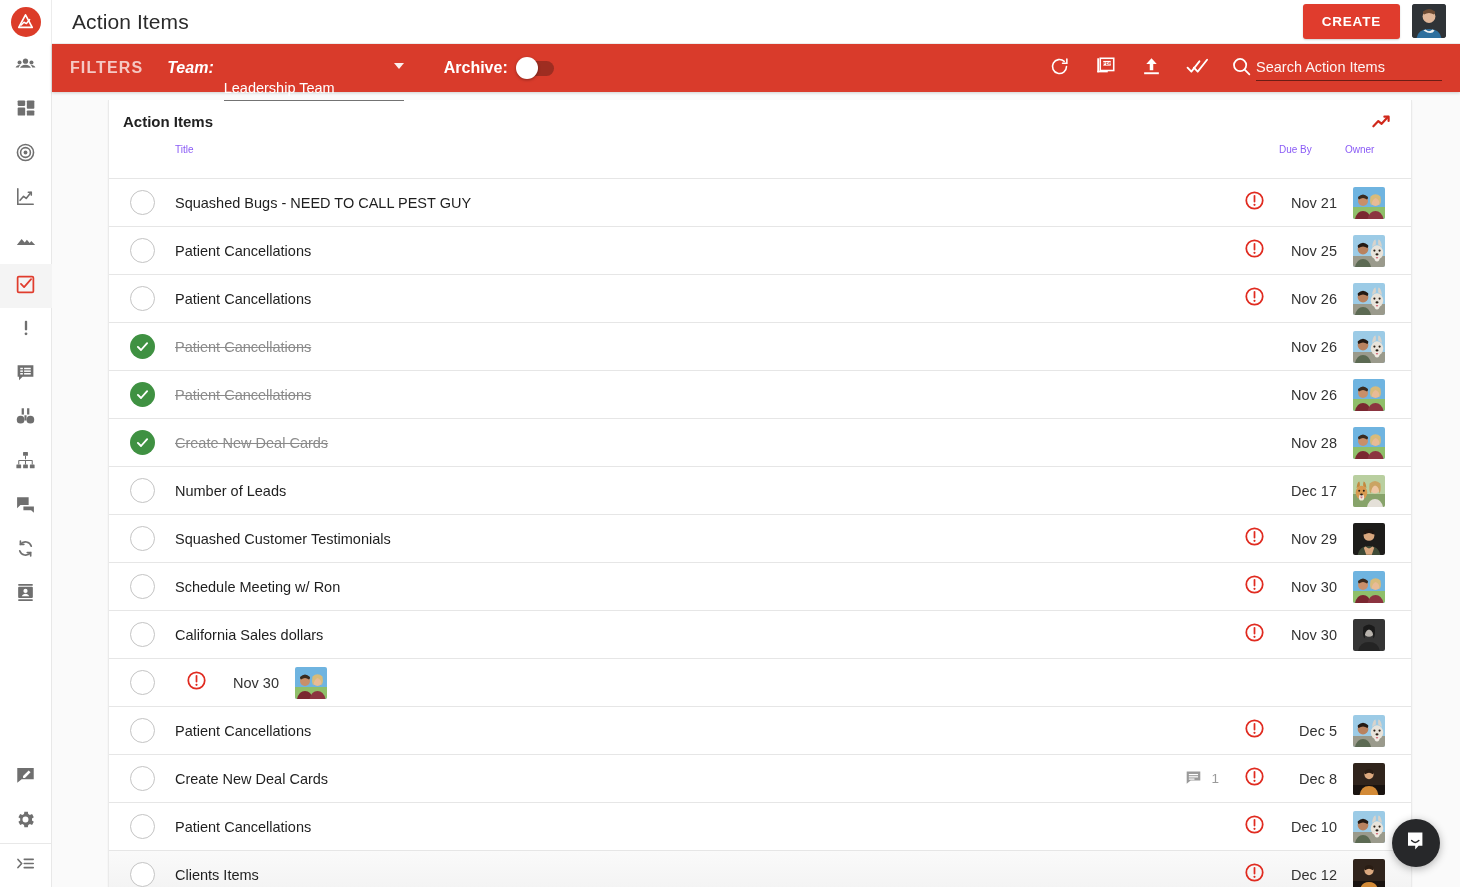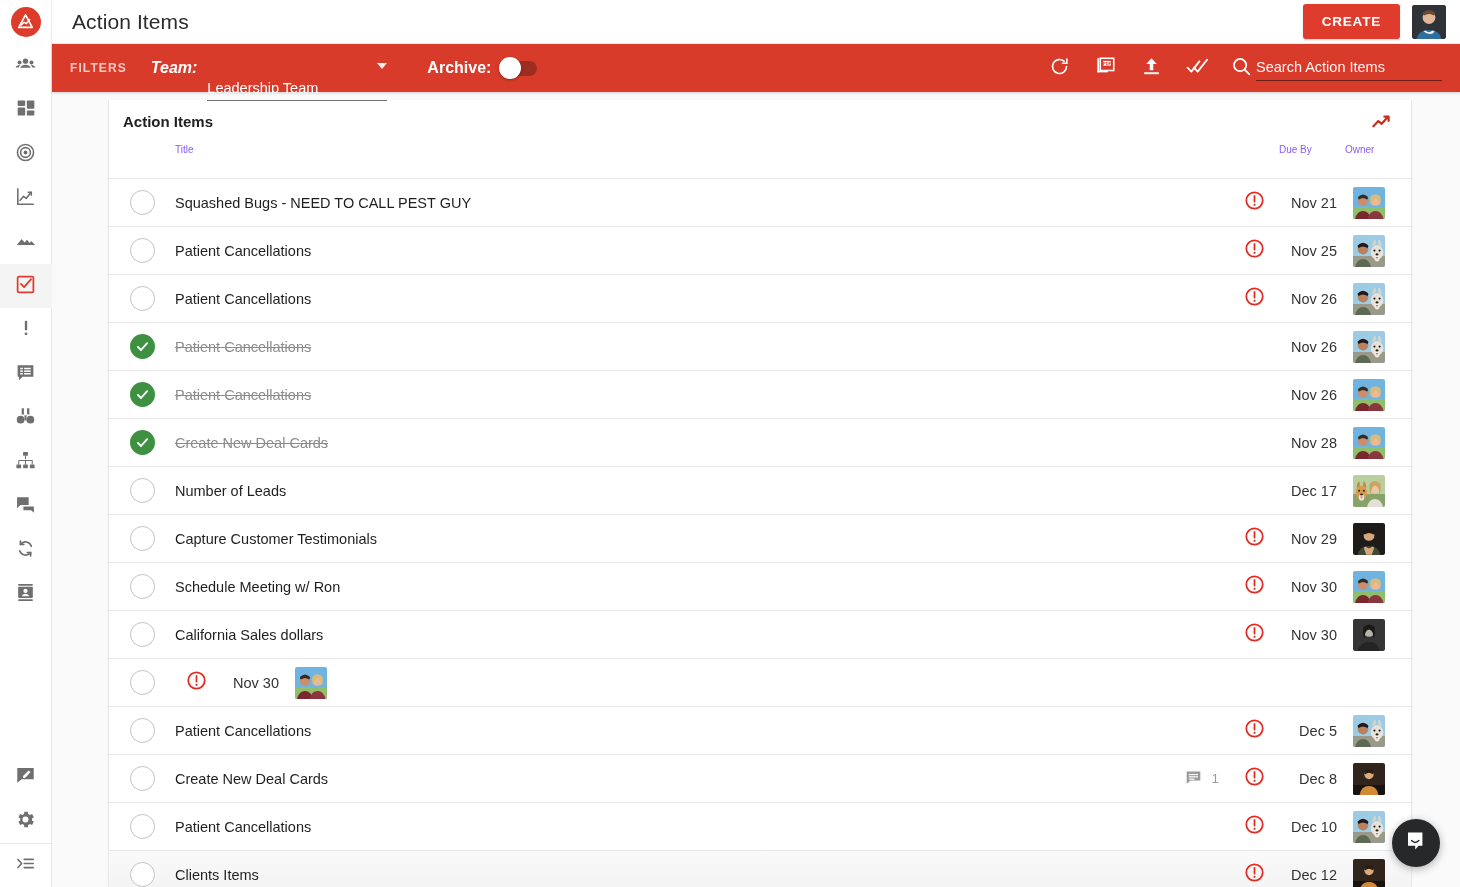--- a/index.html
+++ b/index.html
@@ -24,21 +24,21 @@
   }
   .logo-circle {
     width: 30px; height: 30px; border-radius: 50%; background: #dc3c29;
     display: flex; align-items: center; justify-content: center;
   }
   .page-title {
     font-size: 21px; color: #2b2b2b; margin-left: 20px; font-weight: 400;
     letter-spacing: .1px;
   }
   .topbar-right {
-    margin-left: auto; display: flex; align-items: flex-end; gap: 12px; padding-right: 14px;
+    margin-left: auto; display: flex; align-items: flex-start; gap: 12px; padding-right: 14px;
   }
   .create-btn {
     background: #e03c2d; color: #fff; border: none; border-radius: 3px;
     font-size: 13.5px; font-weight: 600; letter-spacing: .8px;
     padding: 10px 19px; cursor: pointer; font-family: inherit;
     box-shadow: 0 1px 2px rgba(0,0,0,.18);
   }
   .avatar-top {
     width: 34px; height: 34px; border-radius: 3px; overflow: hidden;
     background: #3a3f45;
@@ -60,21 +60,21 @@
   .rail-item.bottom-sep { border-top: 1px solid #e8e8e8; }
 
   
   .filterbar {
     position: absolute; top: 44px; left: 52px; width: 1408px; height: 48px;
     background: #d93b2b; display: flex; align-items: center;
     padding: 0 14px 0 18px; z-index: 25;
     box-shadow: 0 1px 3px rgba(0,0,0,.18);
   }
   .filters-label {
-    font-size: 12px; font-weight: 700; letter-spacing: 1.1px;
+    font-size: 16px; font-weight: 700; letter-spacing: 1.1px;
     color: rgba(255,255,255,.72);
   }
   .team-label {
     font-size: 16px; font-weight: 700; color: #fff; margin-left: 24px; font-style: italic;
   }
   .team-select {
     margin-left: 10px; width: 180px; position: relative;
     border-bottom: 1px solid rgba(0,0,0,.55); padding-bottom: 4px;
     display: flex; align-items: center; cursor: pointer;
   }
@@ -674,21 +674,21 @@
       <ellipse cx="8.5" cy="19.4" rx="1.4" ry="1" fill="#2b2118"></ellipse>
               </svg></span>
     </div>
         </div>
         <div class="row">
     <div class="check-cell">
       <div class="circle">
         
       </div>
     </div>
-    <div class="title-cell">Capture Customer Testimonials</div>
+    <div class="title-cell">Squashed Customer Testimonials</div>
 
     <div class="alert-cell">
             <span>
          <svg width="21" height="21" viewBox="0 0 24 24" fill="none" stroke="#e02b20" stroke-width="2">
                 <circle cx="12" cy="12" r="9.4"></circle>
                 <path d="M12 6.6v6.6" stroke-linecap="round"></path>
                 <circle cx="12" cy="16.9" r="1.25" fill="#e02b20" stroke="none"></circle>
               </svg>
        </span>
           </div>

